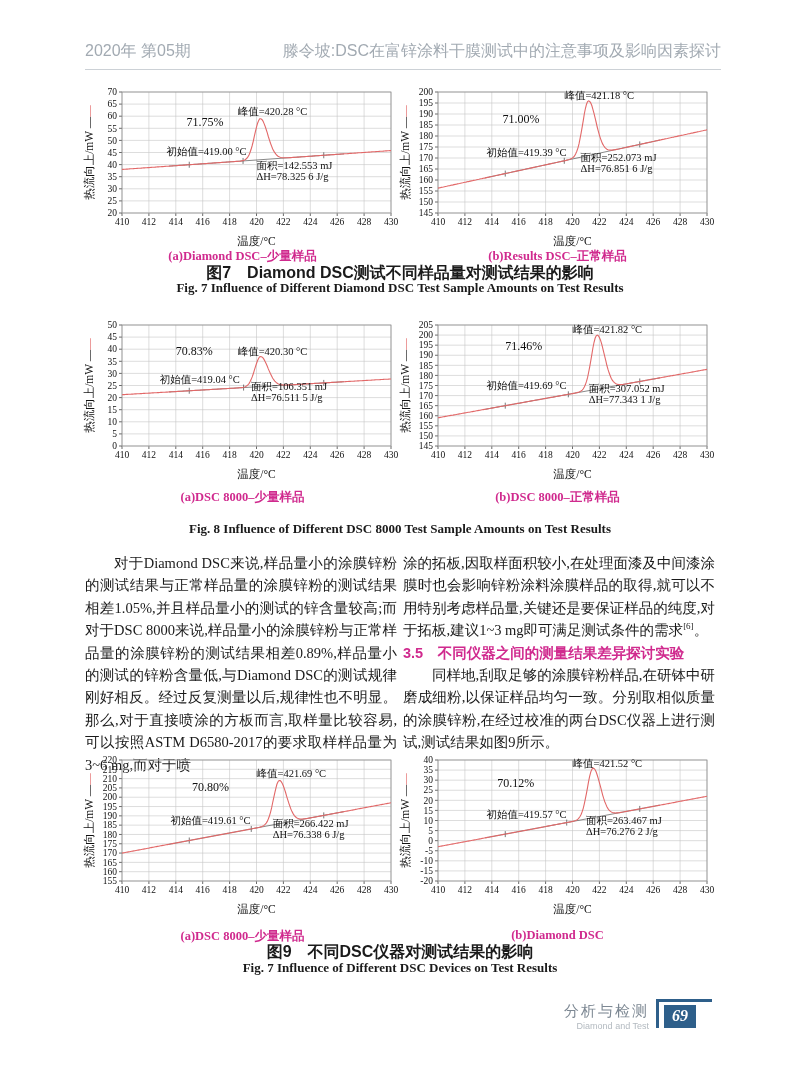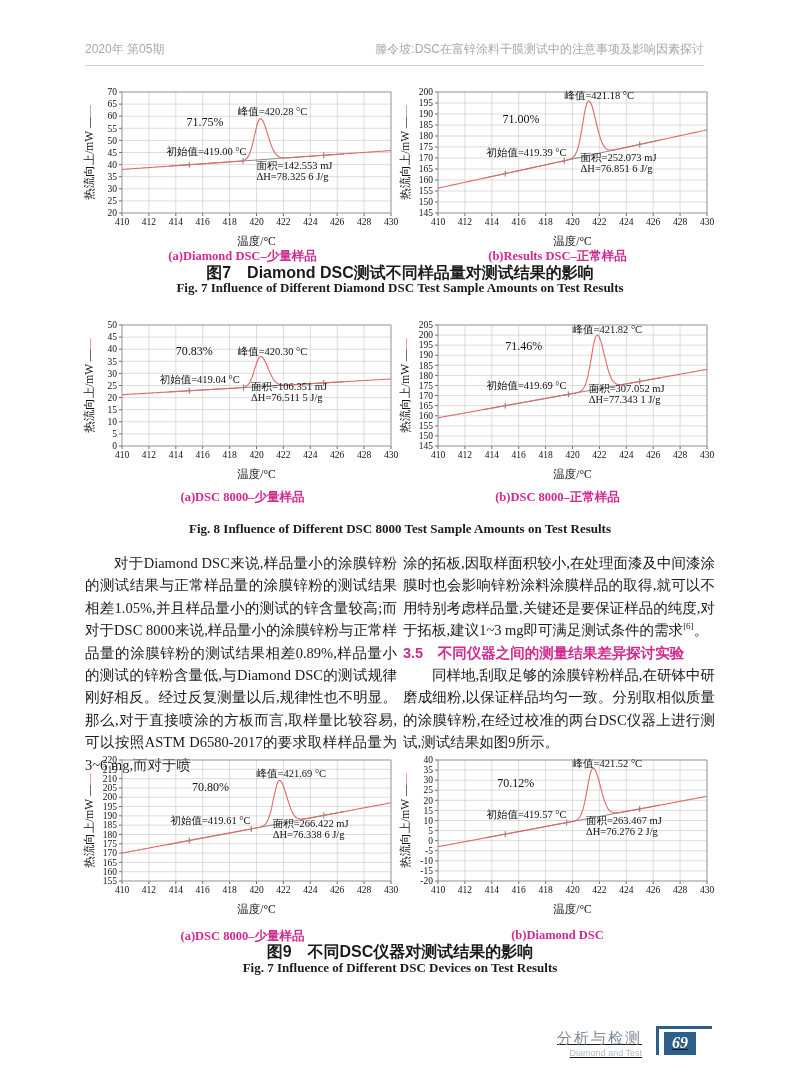--- a/index.html
+++ b/index.html
@@ -1,20 +1,20 @@
 <!DOCTYPE html>
 <html style="--pink: #d02a8e; --blue: #2e5f8a; --curve: #e26868;"><head>
 <meta charset="utf-8">
 <style>
   html,body{margin:0;padding:0;background:#ffffff;}
   .page{position:relative;width:794px;height:1077px;background:#fff;overflow:hidden;
         font-family:"Liberation Serif","DejaVu Serif",serif;color:#1a1a1a;}
   
-  .header{position:absolute;left:85px;right:90px;top:41px;display:flex;justify-content:space-between;
-          font-family:"Liberation Sans","DejaVu Sans",sans-serif;font-size:12px;color:#a2aab2;
+  .header{position:absolute;left:85px;right:73px;top:41px;display:flex;justify-content:space-between;
+          font-family:"Liberation Sans","DejaVu Sans",sans-serif;font-size:16px;color:#a2aab2;
           border-bottom:1px solid #ccd1d6;padding-bottom:7px;}
   
   .chart{position:absolute;width:316px;height:164px;}
   svg text.tick{font:9.5px "Liberation Serif","DejaVu Serif",serif;fill:#111;}
   svg text.ann{font:10.5px "Liberation Serif","DejaVu Serif",serif;fill:#111;}
   svg text.pct{font-size:12px;}
   svg text.axlab{font:11.5px "Liberation Serif","DejaVu Serif",serif;fill:#111;}
   
   .subcaps{position:absolute;left:85px;width:630px;display:flex;}
   .subcaps span{flex:1;text-align:center;color:var(--pink,#d02a8e);font-size:12.5px;font-weight:600;}
@@ -22,21 +22,21 @@
           font-family:"Liberation Sans","DejaVu Sans",sans-serif;font-weight:bold;font-size:16px;}
   .cap-en{position:absolute;left:85px;width:630px;text-align:center;font-weight:bold;font-size:13px;}
   
   .col{position:absolute;width:312px;font-size:14.5px;line-height:22.4px;text-align:justify;}
   .col p{margin:0;}
   .col p.indent{text-indent:2em;}
   .col sup{font-size:9px;line-height:0;}
   .sec-heading{margin:0;font-family:"Liberation Sans","DejaVu Sans",sans-serif;
                font-size:14.5px;font-weight:bold;color:var(--pink,#d02a8e);line-height:22.4px;}
   
-  .footer{position:absolute;right:82px;top:1026px;display:flex;align-items:flex-start;gap:14px;text-decoration:underline;}
+  .footer{position:absolute;right:82px;top:999px;display:flex;align-items:flex-start;gap:7px;}
   .footer-text{text-align:right;padding-top:3px;}
   .footer-cn{font-family:"Liberation Sans","DejaVu Sans",sans-serif;font-size:15px;color:#7d8893;letter-spacing:2px;}
   .footer-en{font-family:"Liberation Sans","DejaVu Sans",sans-serif;font-size:9px;color:#b3bac0;}
   .pageno-wrap{border-top:3px solid var(--blue,#2e5f8a);border-left:3px solid var(--blue,#2e5f8a);
                padding:3px 16px 0 5px;}
   .pageno{background:var(--blue,#2e5f8a);color:#fff;font-style:italic;font-weight:bold;
           font-size:16px;padding:2px 8px 3px;}
 </style>
 </head>
 <body>

